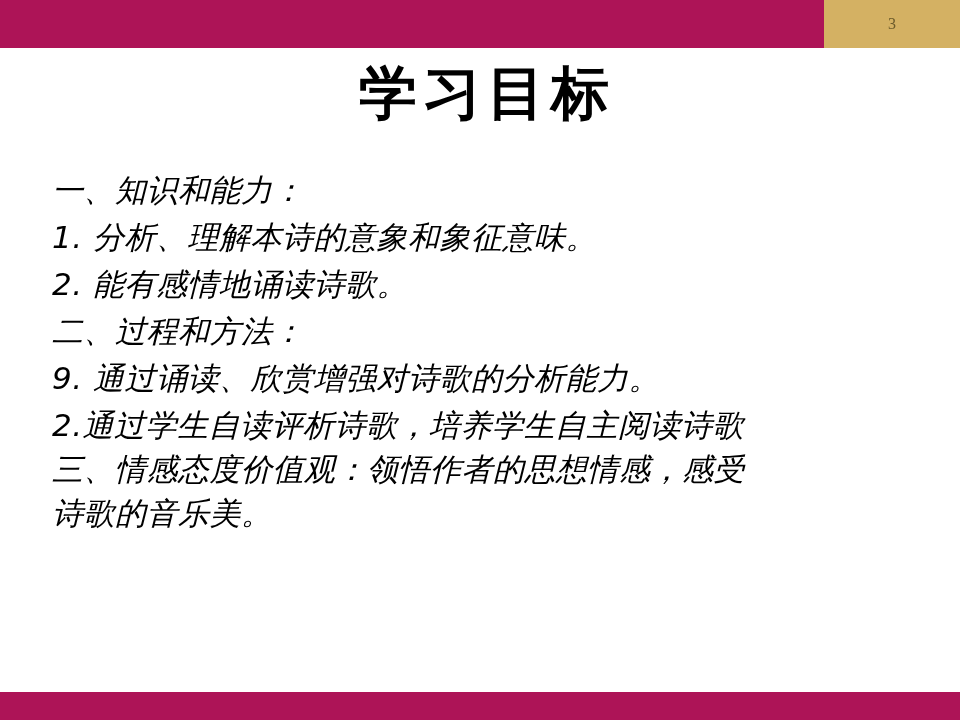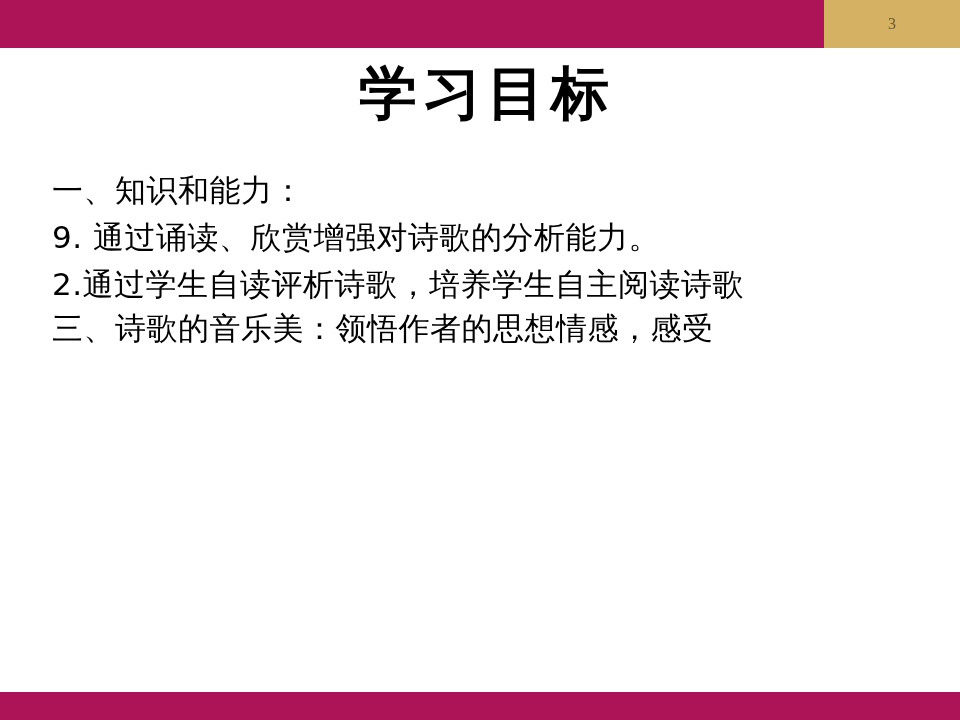--- a/index.html
+++ b/index.html
@@ -79,37 +79,42 @@
     width: 866px;
   }
   .line {
     color: #000000;
     font-family: "DejaVu Sans", sans-serif;
     font-size: 31px;
     line-height: 1.42;
     margin: 0 0 3px 0;
     white-space: pre-wrap;
     letter-spacing: 0.5px;
+    font-style: italic;
   }
   .line.tight {
     margin-bottom: 0;
   }
 </style>
 </head>
 <body>
 
 <div class="slide">
 
   <div class="top-bar-left"></div>
   <div class="top-bar-right"></div>
   <div class="slide-number">3</div>
 
   <div class="title">学习目标</div>
 
   <div class="body-block">
     <p class="line">一、知识和能力：</p>
+    <p class="line">1. 分析、理解本诗的意象和象征意味。</p>
+    <p class="line">2. 能有感情地诵读诗歌。</p>
+    <p class="line">二、过程和方法：</p>
     <p class="line">9. 通过诵读、欣赏增强对诗歌的分析能力。</p>
     <p class="line tight">2.通过学生自读评析诗歌，培养学生自主阅读诗歌</p>
-    <p class="line tight">三、诗歌的音乐美：领悟作者的思想情感，感受</p>
+    <p class="line tight">三、情感态度价值观：领悟作者的思想情感，感受</p>
+    <p class="line">诗歌的音乐美。</p>
   </div>
 
   <div class="bottom-bar"></div>
 </div>
 
 </body></html>

